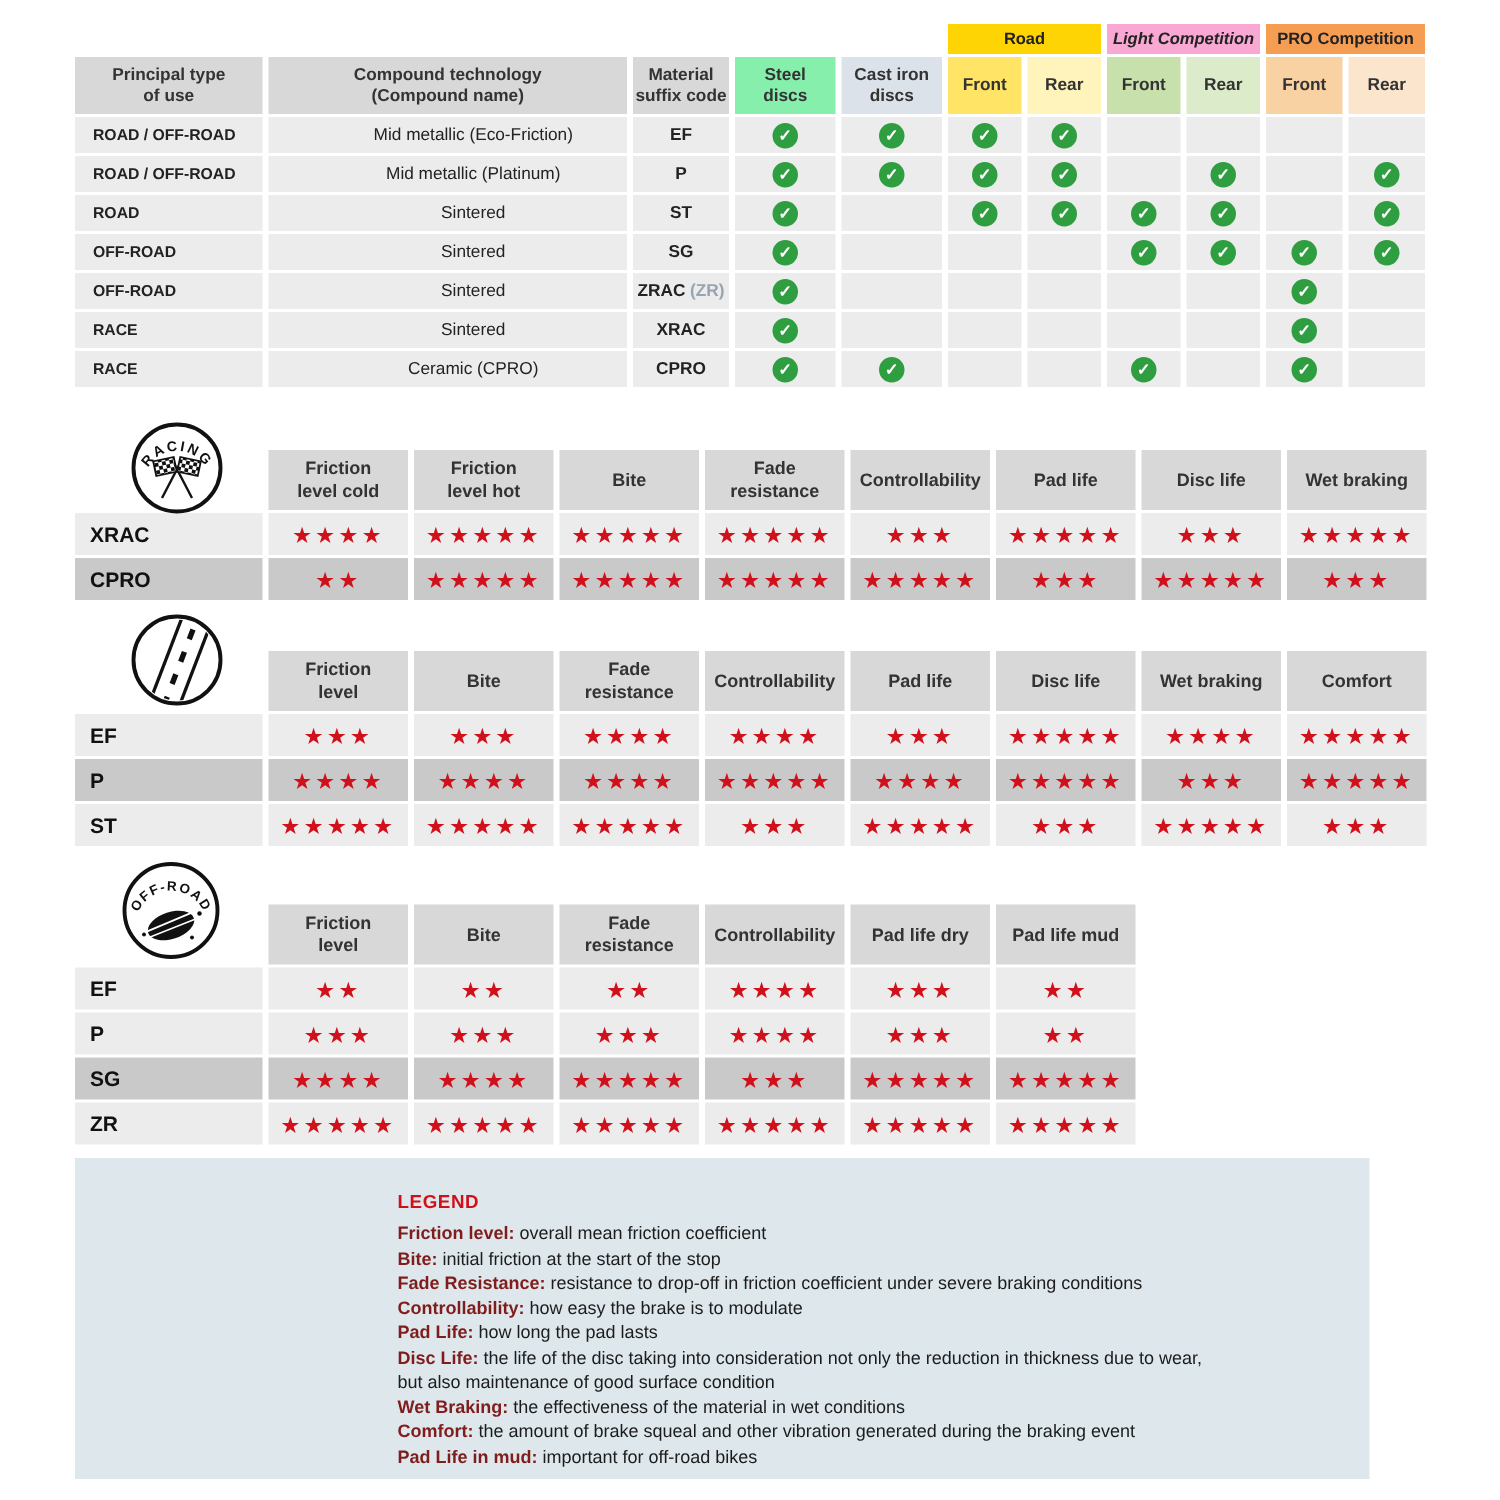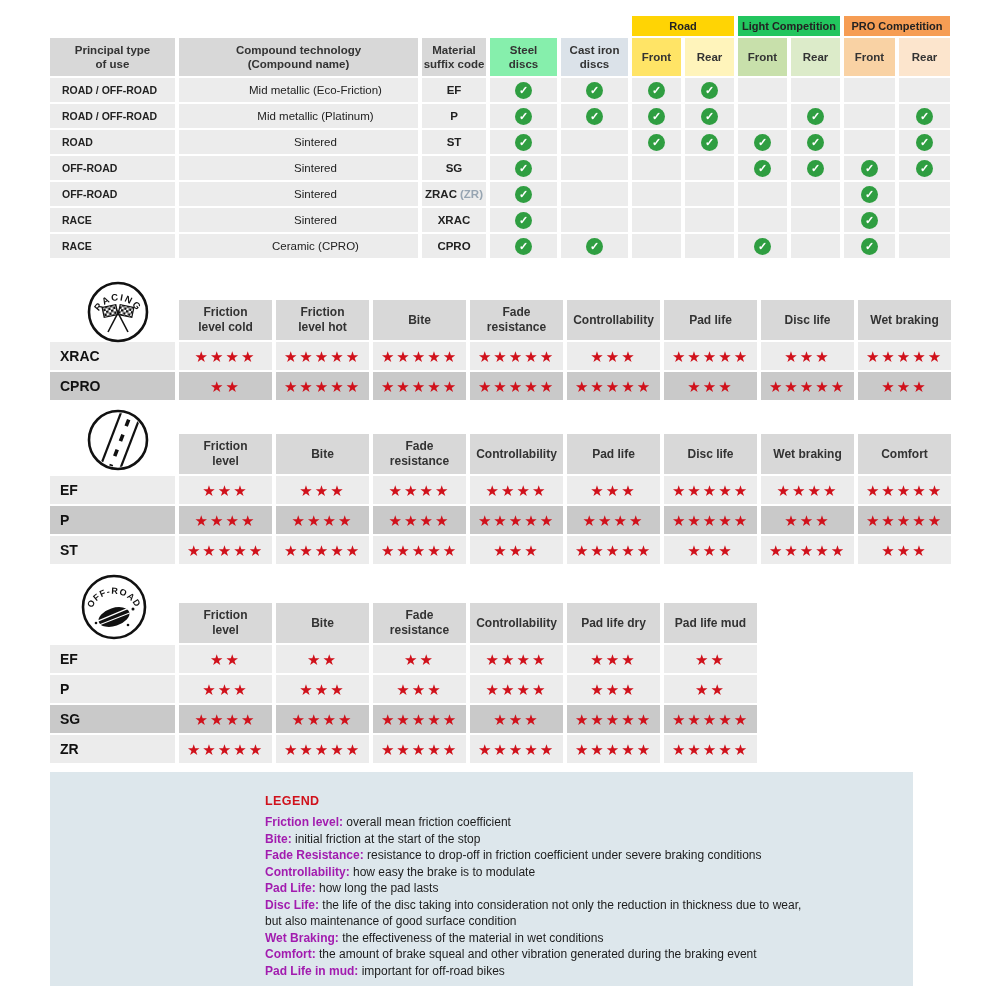--- a/index.html
+++ b/index.html
@@ -14,21 +14,21 @@
     grid-template-columns: 125px 239px 64px 67px 67px 49px 49px 49px 49px 51px 51px;
     grid-template-rows: 20px 38px;
     grid-auto-rows: 24px;
     gap: 2px 4px;
   }
   .compat-grid > div { display: flex; align-items: center; justify-content: center; }
   .gh { font-weight: bold; font-size: 11px; color: #222; }
   .gh.spacer { grid-column: 1 / span 3; background: transparent; }
   .gh.disc  { grid-column: 4 / span 2; background: #5f7a94; color: #fff; margin-top: 32px; }
   .gh.road  { grid-column: 6 / span 2; background: #ffd404; }
-  .gh.light { grid-column: 8 / span 2; background: #22c55e; }
+  .gh.light { grid-column: 8 / span 2; background: #f9a8d4; font-style: italic; }
   .gh.pro   { grid-column: 10 / span 2; background: #f69d54; }
   .ch { background: #d8d8d8; font-weight: bold; font-size: 11.5px; color: #333;
         white-space: pre-line; text-align: center; line-height: 1.25; }
   .ch.steel  { background: #86efac; }
   .ch.cast   { background: #dbe2e9; }
   .ch.roadf  { background: #ffe466; }
   .ch.roadr  { background: #fff4bb; }
   .ch.lightf { background: #c8e0ab; }
   .ch.lightr { background: #dcebc9; }
   .ch.prof   { background: #f9d2a4; }
@@ -61,21 +61,21 @@
   .rcell.light { background: #ececec; }
   .rcell.dark  { background: #c9c9c9; }
   .rlabel { justify-content: flex-start !important; padding-left: 10px; font-weight: bold; font-size: 14px; color:#111; }
   .stars { color: #d0111b; font-size: 15px; letter-spacing: 2px; padding-top: 1px; }
 
   
   .legend { position: absolute; left: 50px; top: 772px; width: 863px; height: 214px;
             background: #dde7ec; padding: 22px 30px 0 215px; }
   .legend h3 { color: #d0111b; font-size: 12.5px; letter-spacing: .4px; margin-bottom: 6px; }
   .legend p { font-size: 12px; line-height: 16.5px; color: #1c1c1c; white-space: pre-line; }
-  .legend p b { color: #a21caf; }
+  .legend p b { color: #7f1d1d; }
 </style>
 </head>
 <body>
 
 <div class="page">
 
   <div class="compat-grid" id="compat-grid">
     <div class="gh spacer"></div>
     <div class="gh disc">Disc Compatibility</div>
     <div class="gh road">Road</div>

